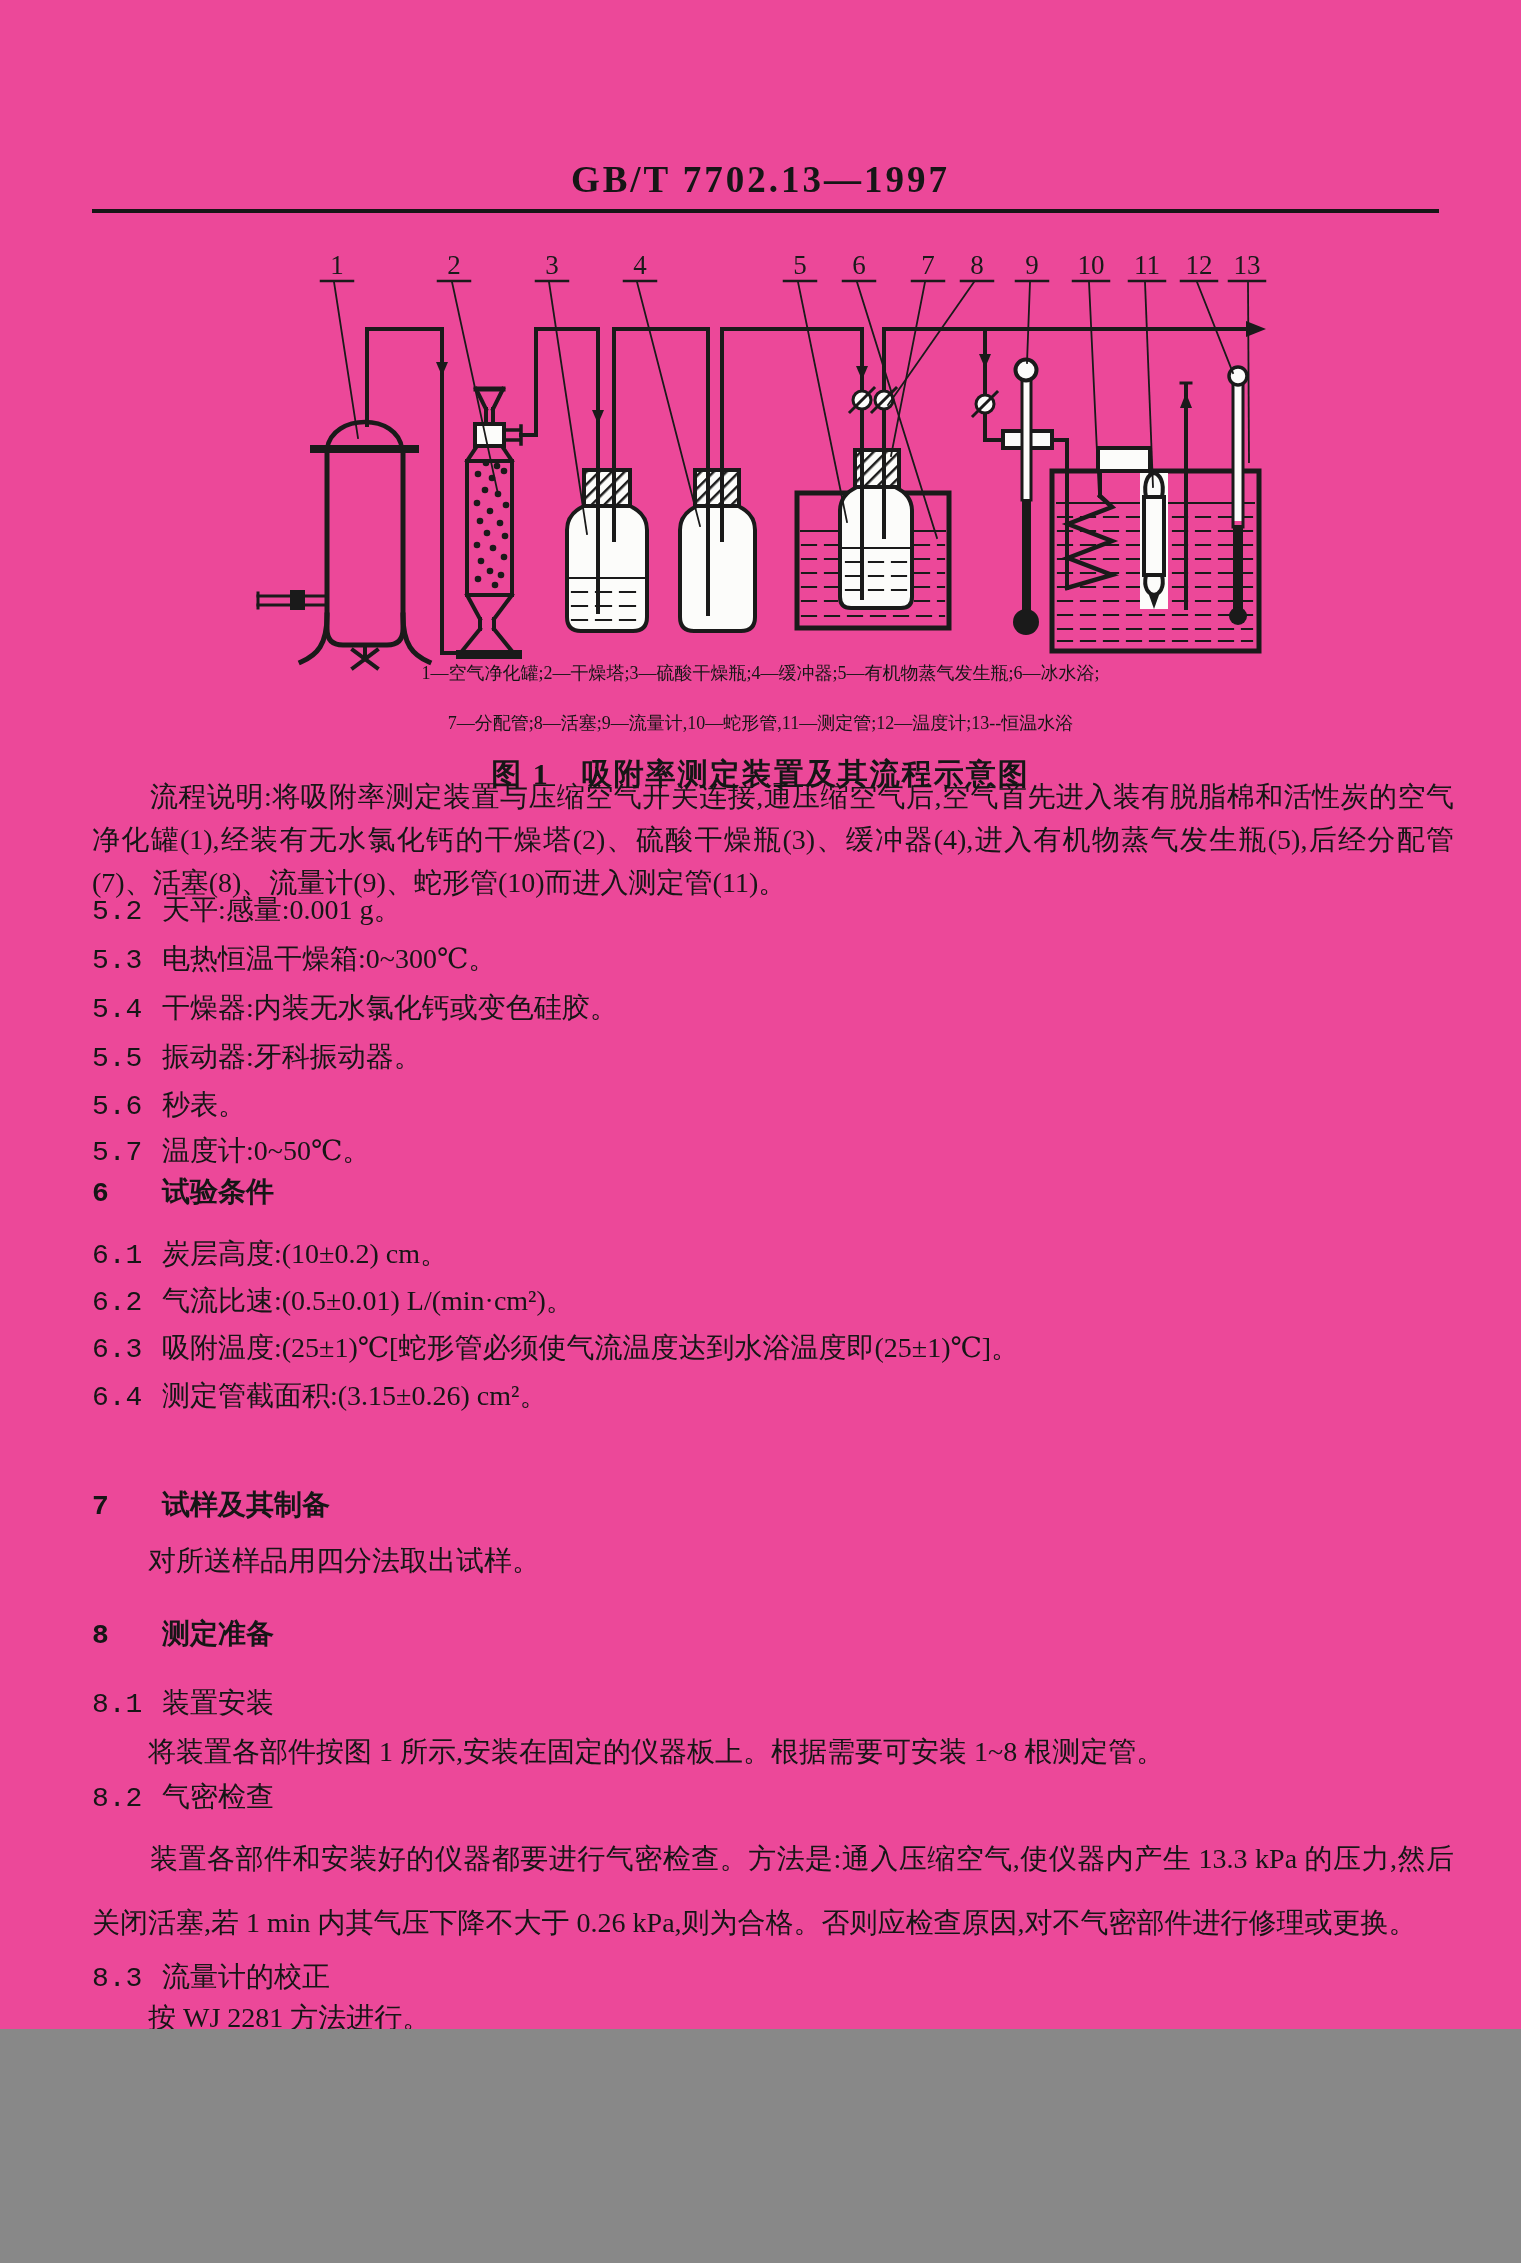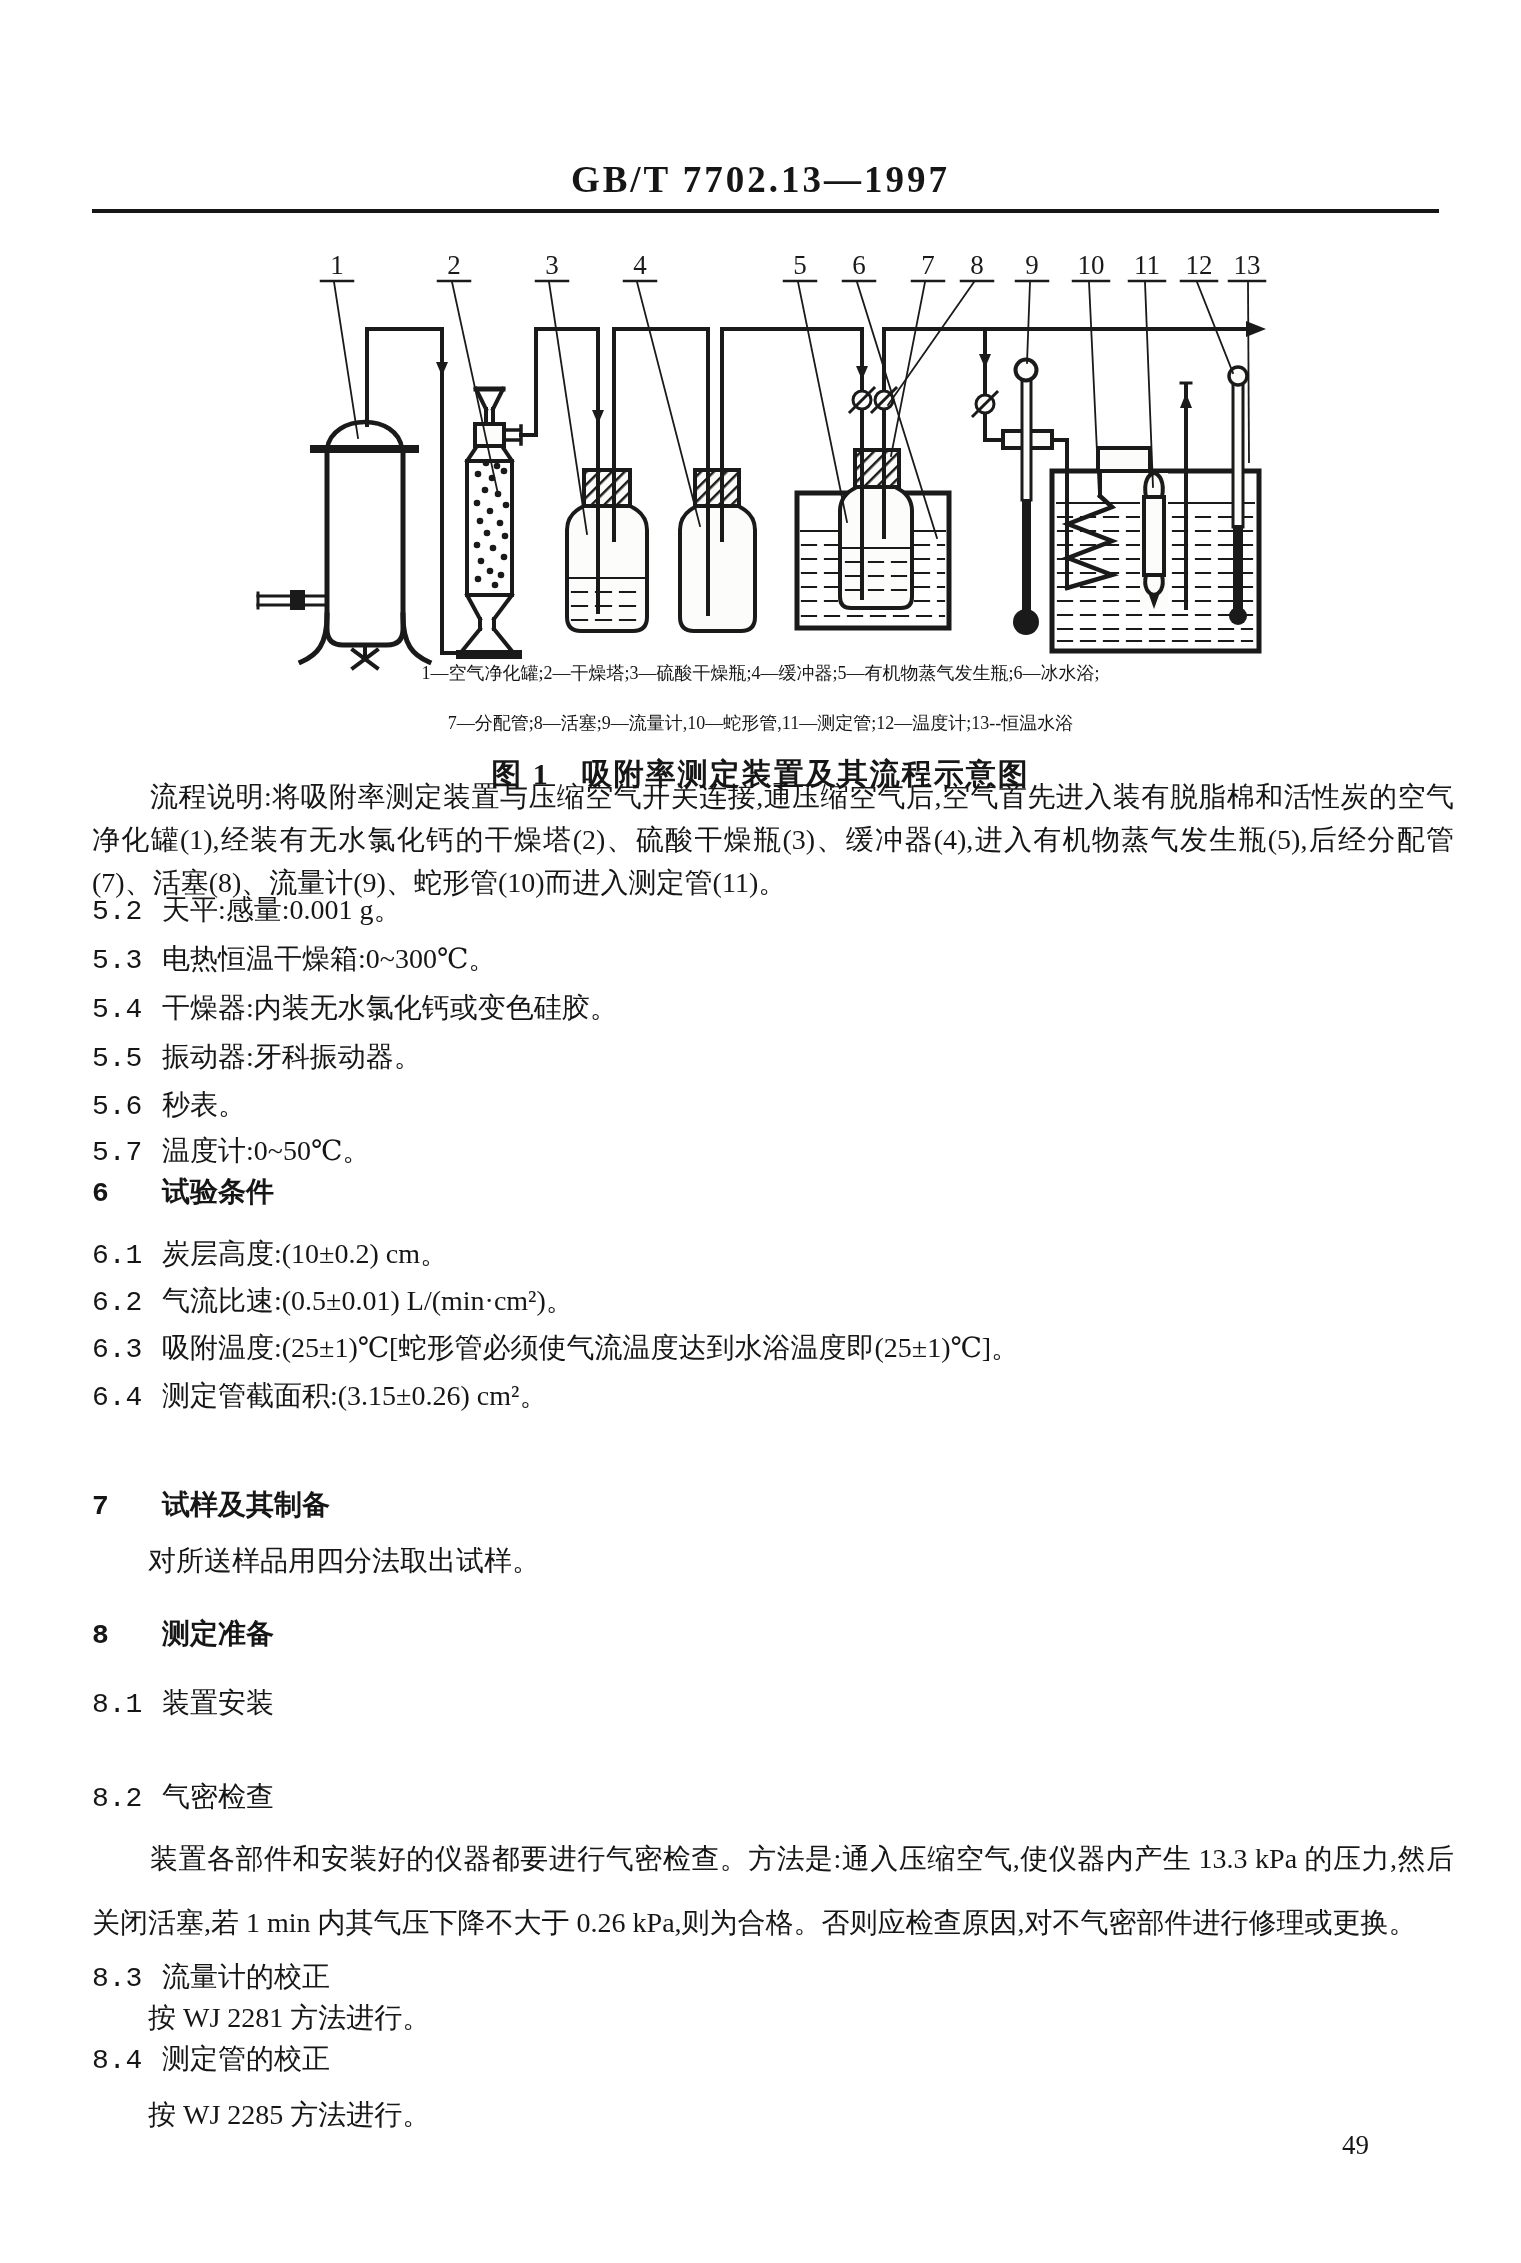--- a/index.html
+++ b/index.html
@@ -1,18 +1,18 @@
 <!DOCTYPE html>
 <html><head>
 <meta charset="utf-8">
 <style>
   html,body{margin:0;padding:0;background:#888;}
   .page{
-    position:relative;width:1521px;height:2263px;margin:0 auto;
-    background:#ffffff;color:#161616;
+    position:relative;width:1521px;height:2029px;margin:0 auto;
+    background:#ec4899;color:#161616;
     font-family:"Liberation Serif","DejaVu Serif",serif;
     overflow:hidden;
   }
   .abs{position:absolute;}
   .center{left:0;right:0;text-align:center;}
   .hdr{font-size:37px;font-weight:bold;letter-spacing:3px;}
   .rule{background:#161616;height:4px;}
   .cap{font-size:18px;white-space:nowrap;}
   .figtitle{font-size:30px;font-weight:bold;letter-spacing:2px;white-space:nowrap;}
   .para{font-size:28px;text-align:justify;text-indent:58px;}
@@ -329,20 +329,21 @@
 
   <div class="abs line h" style="top:1486px;">
     <span class="inum">7</span><span>试样及其制备</span></div>
   <div class="abs line indent1" style="top:1542px;">对所送样品用四分法取出试样。</div>
 
   <div class="abs line h" style="top:1615px;">
     <span class="inum">8</span><span>测定准备</span></div>
 
   <div class="abs line" style="top:1684px;">
     <span class="inum">8.1</span><span>装置安装</span></div>
+  <div class="abs line indent1" style="top:1733px;">将装置各部件按图 1 所示,安装在固定的仪器板上。根据需要可安装 1~8 根测定管。</div>
 
   <div class="abs line" style="top:1778px;">
     <span class="inum">8.2</span><span>气密检查</span></div>
   <div class="abs para p82" style="top:1827px;">装置各部件和安装好的仪器都要进行气密检查。方法是:通入压缩空气,使仪器内产生 13.3 kPa 的压力,然后关闭活塞,若 1 min 内其气压下降不大于 0.26 kPa,则为合格。否则应检查原因,对不气密部件进行修理或更换。</div>
 
   <div class="abs line" style="top:1958px;">
     <span class="inum">8.3</span><span>流量计的校正</span></div>
   <div class="abs line indent1" style="top:1999px;">按 WJ 2281 方法进行。</div>
 
   <div class="abs line" style="top:2040px;">

